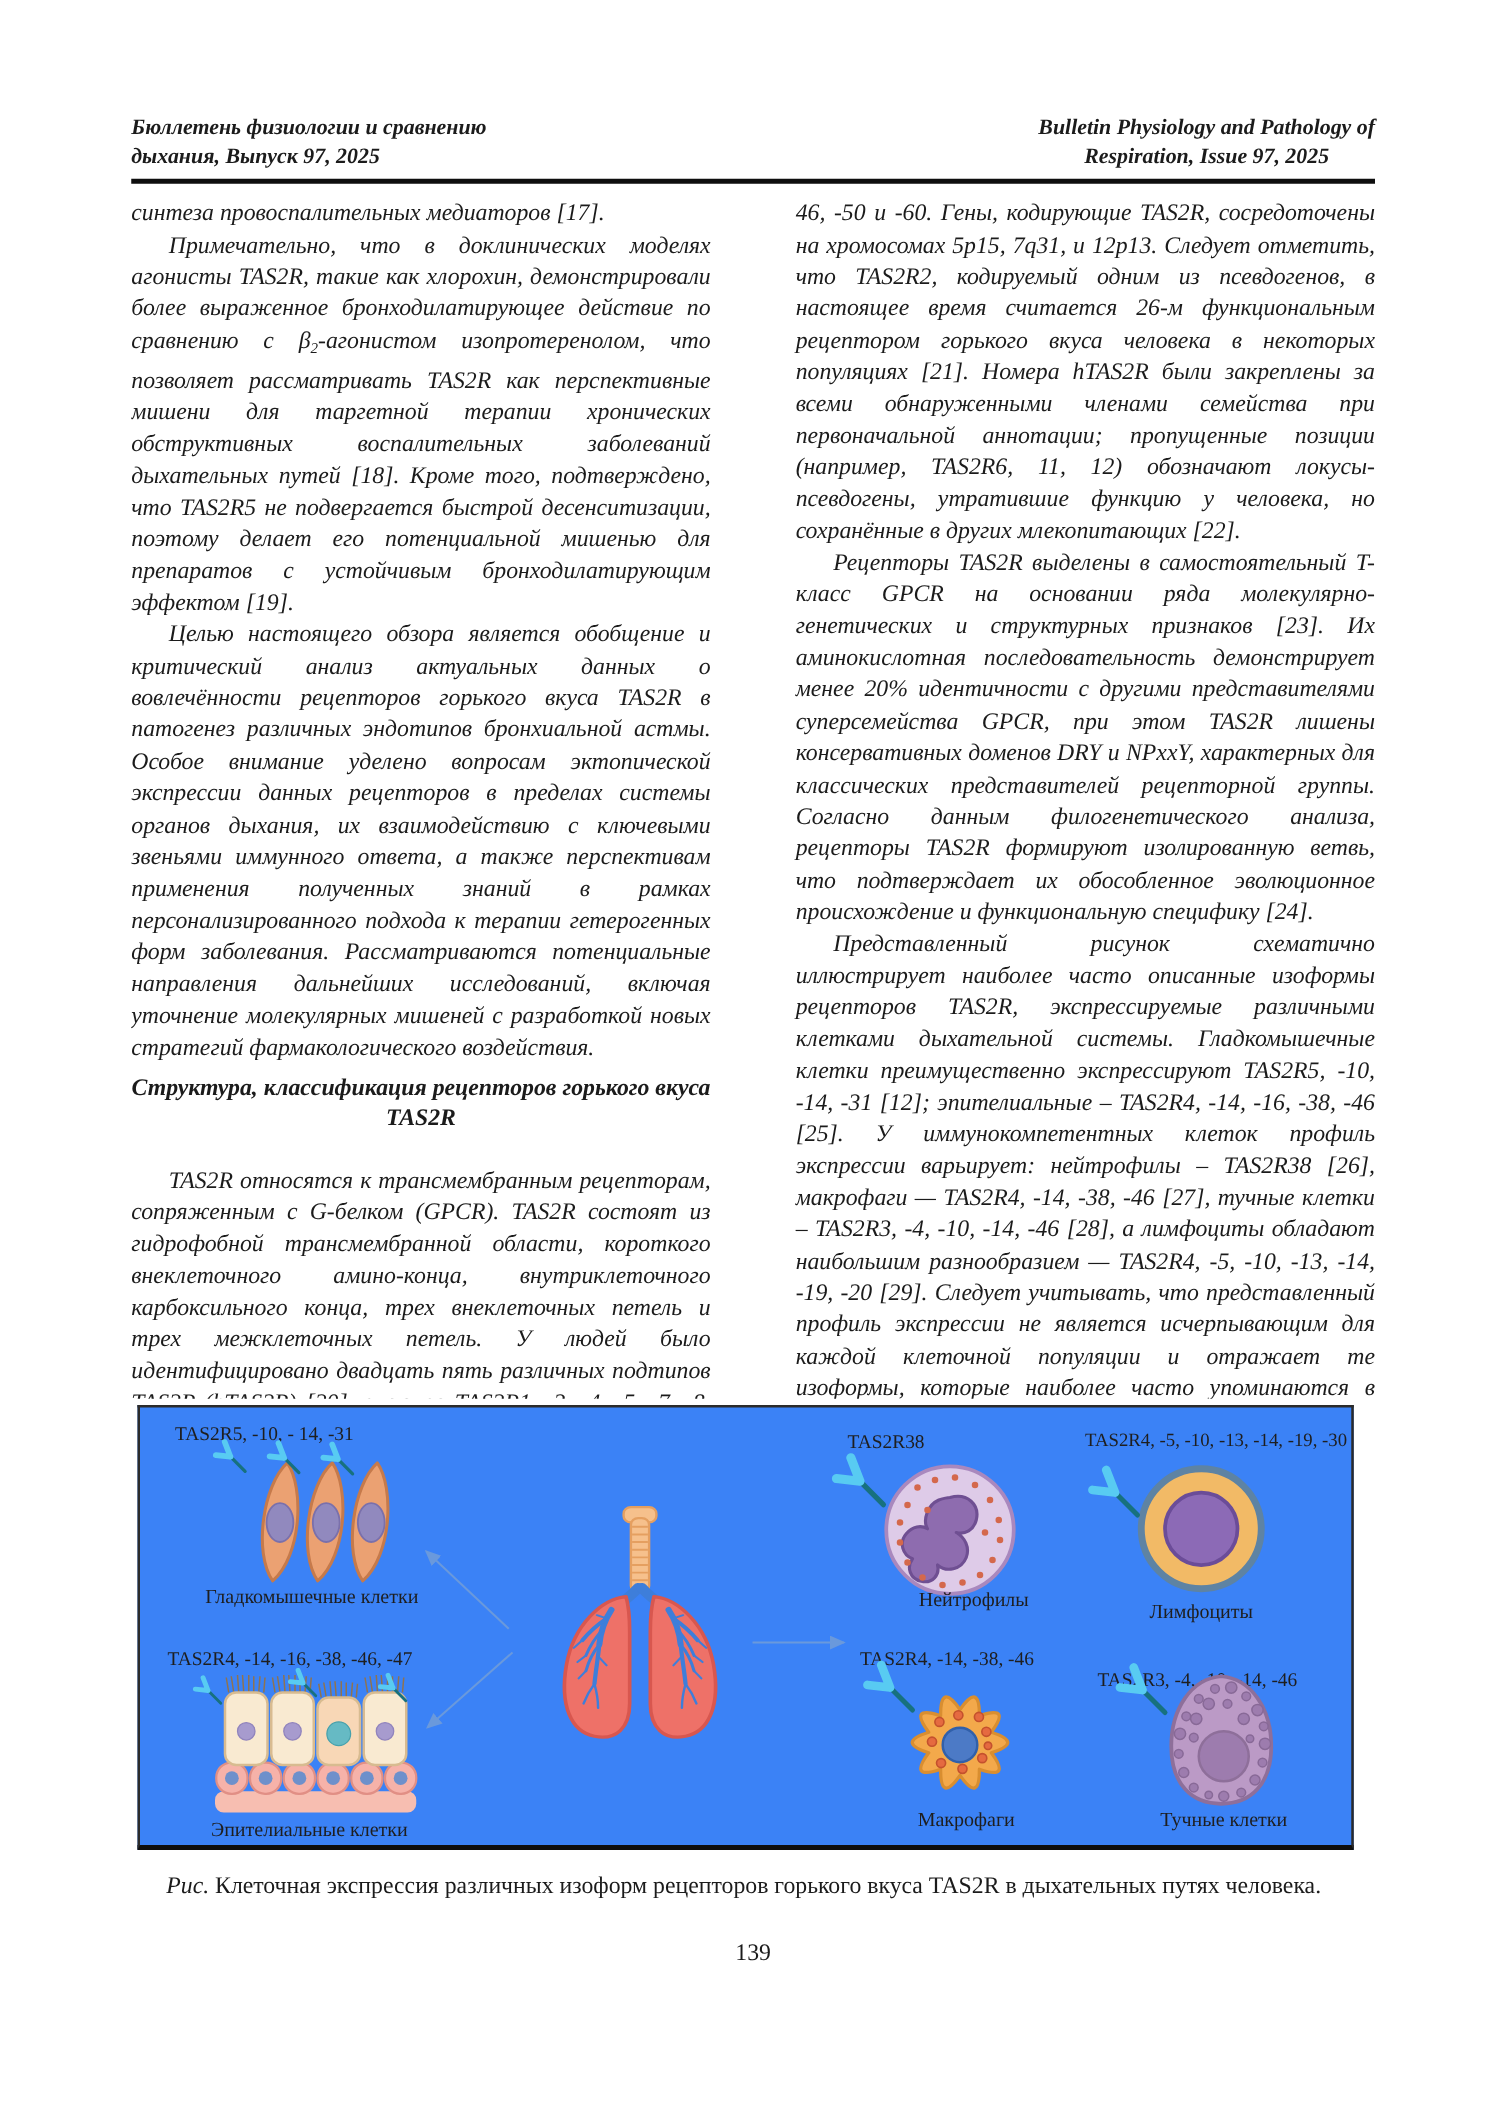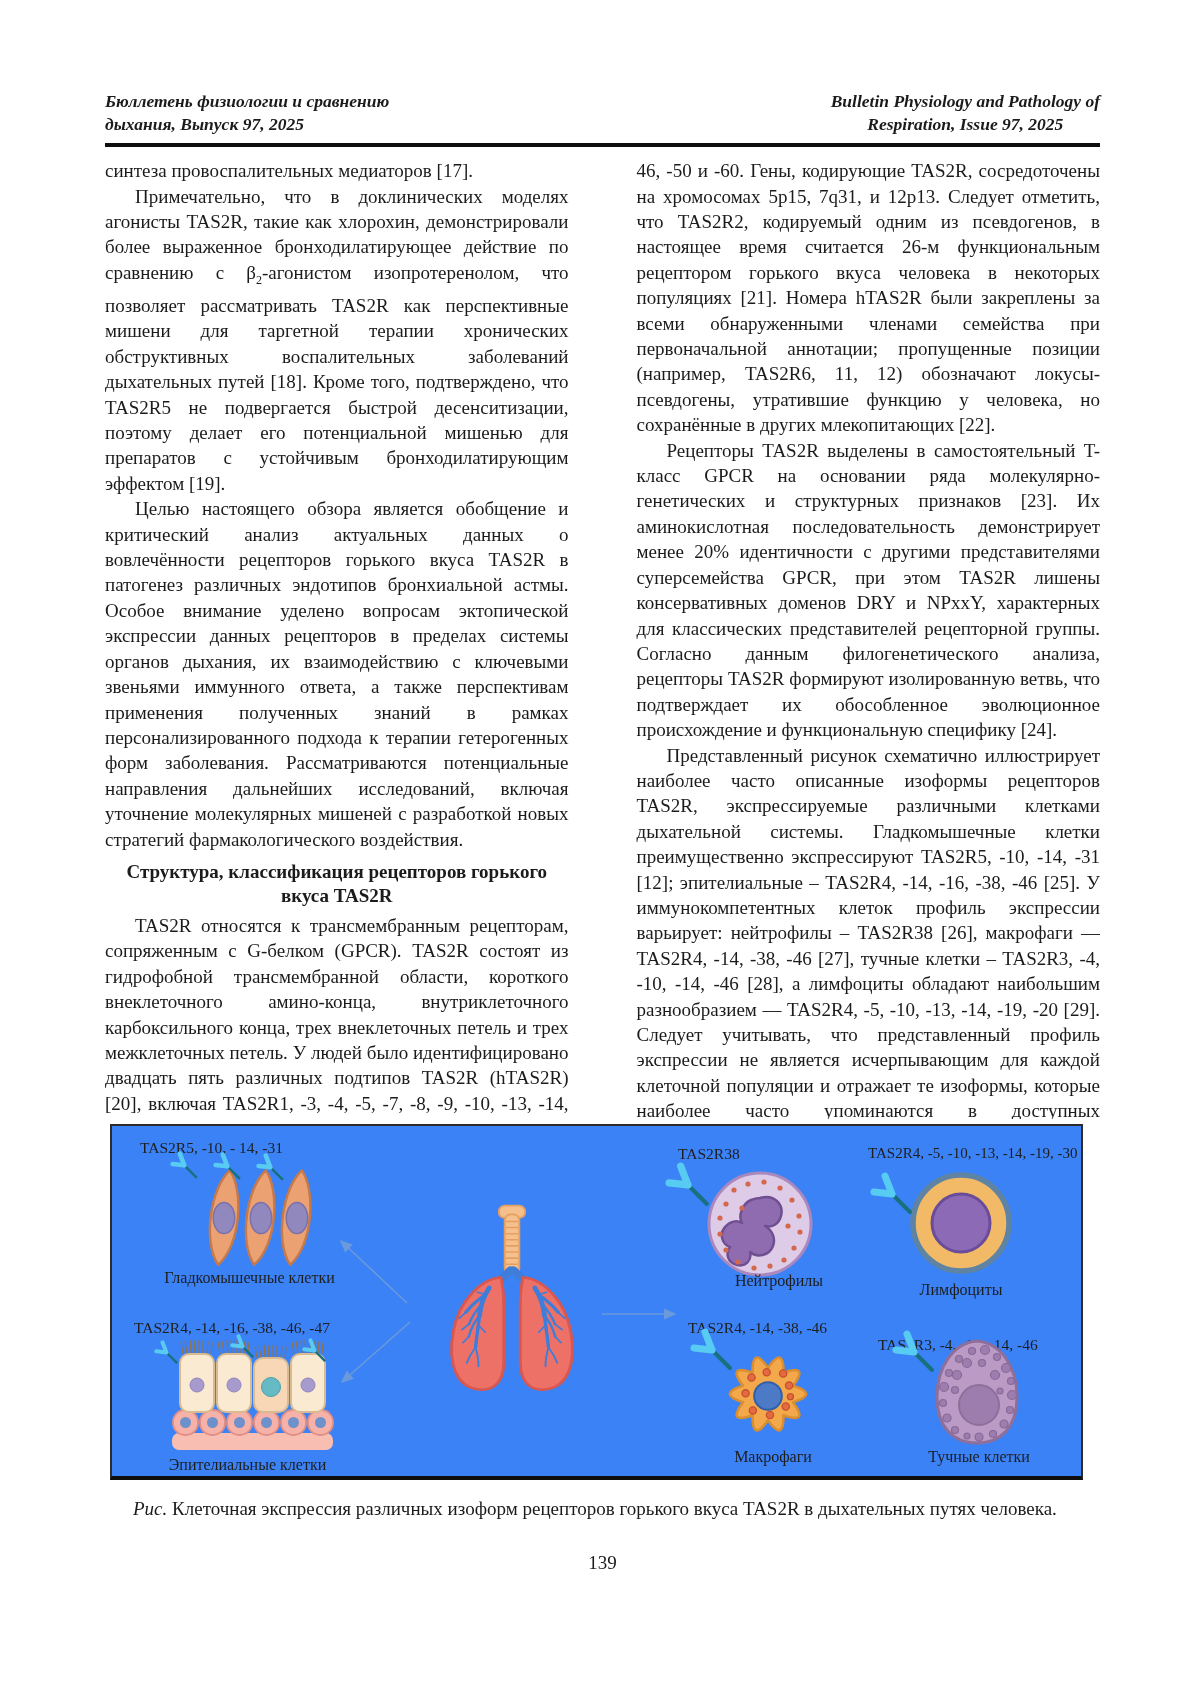--- a/index.html
+++ b/index.html
@@ -7,25 +7,25 @@
     width:1200px;height:1697px;background:#ffffff;position:relative;overflow:hidden;
     font-family:"Liberation Serif", serif;color:#1b1b1b;
     -webkit-font-smoothing:antialiased;
   }
   .page{padding:90px 100px 0 105px;}
   .header{display:flex;justify-content:space-between;font-style:italic;font-weight:bold;
     font-size:17.5px;line-height:1.32;}
   .header .right{text-align:center;}
   .rule{height:4px;background:#0e0e0e;margin-top:7px;}
   .cols{display:flex;gap:68px;margin-top:11px;height:961px;overflow:hidden;
-    text-align:justify;font-size:19px;line-height:25.4px;}
+    text-align:justify;font-size:19px;line-height:25.4px;font-style:italic;}
   .col{width:471px;}
   .col p{margin:0;}
   .col p.ind{text-indent:30px;}
-  .midhead{text-align:center;font-weight:bold;font-size:19px;line-height:24.5px;margin:8px 0 4px;}
+  .midhead{text-align:center;font-weight:bold;font-size:19px;line-height:24.5px;margin:8px 0 24px;}
   sub{font-size:12px;}
   
   .figbox{position:relative;margin-left:5px;margin-top:5px;width:969px;height:350px;
     border:2px solid #2b2b2b;border-bottom:4px solid #0e0e0e;background:#3b82f6;}
   .fl{position:absolute;font-size:15.5px;white-space:nowrap;color:#1e1e1e;}
   .cap{position:absolute;font-size:16px;text-align:center;color:#1e1e1e;}
   .abs{position:absolute;}
   .figcaption{margin-top:16px;font-size:19px;line-height:26px;text-align:justify;text-indent:28px;}
   .figcaption .ital{font-style:italic;}
   .pageno{text-align:center;margin-top:30px;font-size:19px;}

